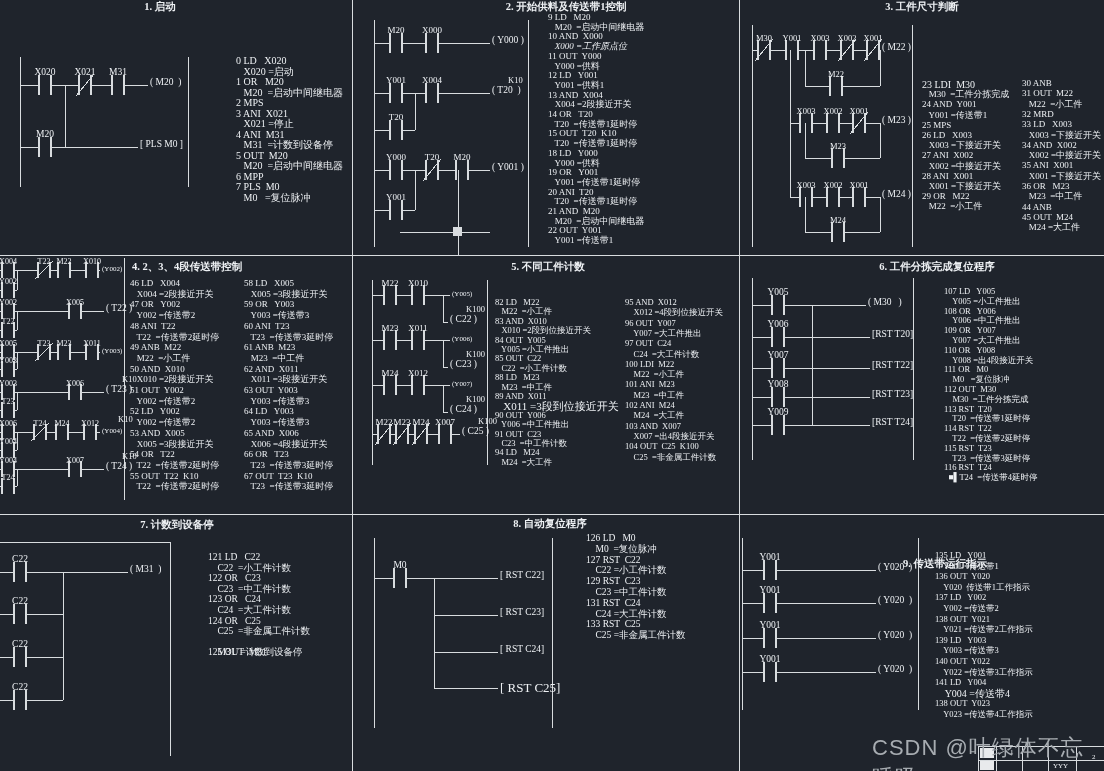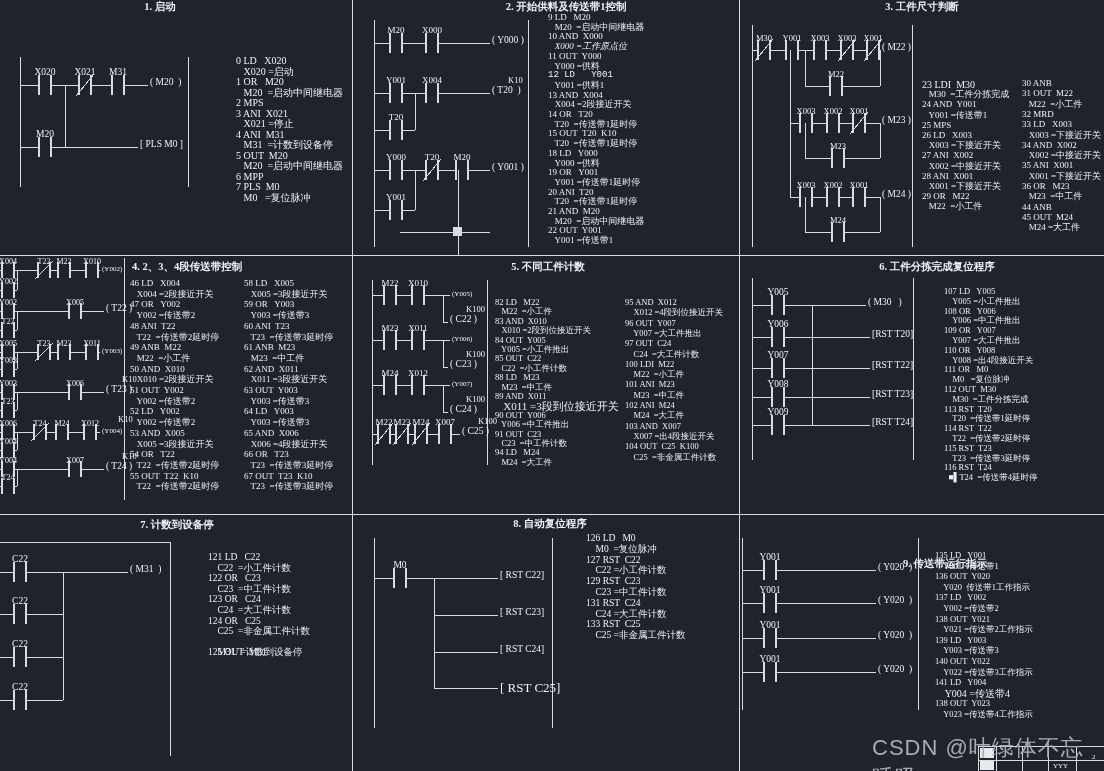--- a/index.html
+++ b/index.html
@@ -405,21 +405,21 @@
     <div class="out" style="left: 150px; top: 78px; font-size: 9.5px;">( M20  )</div>
     <div class="lbl" style="left: 45px; top: 130px; font-size: 9.5px;">M20</div>
     <div class="out" style="left: 140px; top: 140px; font-size: 9.5px;">[ PLS M0 ]</div>
     <div class="t" style="left: 566px; top: 2px; font-size: 10.5px;">2. 开始供料及传送带1控制</div>
     <div class="il" style="left: 548px; top: 13px; font-size: 9px;">9 LD   M20</div>
     <div class="il" style="left: 548px; top: 22.7px; font-size: 9px;">   M20  =启动中间继电器</div>
     <div class="il" style="left: 548px; top: 32.4px; font-size: 9px;">10 AND  X000</div>
     <div class="il" style="left: 548px; top: 42.1px; font-size: 9px; font-style: italic;">   X000 =工作原点位</div>
     <div class="il" style="left: 548px; top: 51.8px; font-size: 9px;">11 OUT  Y000</div>
     <div class="il" style="left: 548px; top: 61.5px; font-size: 9px;">   Y000 =供料</div>
-    <div class="il" style="left: 548px; top: 71.2px; font-size: 9px; font-family: Liberation Mono, monospace;">12 LD   Y001</div>
+    <div class="il" style="left: 548px; top: 71.2px; font-size: 9px;">12 LD   Y001</div>
     <div class="il" style="left: 548px; top: 80.9px; font-size: 9px;">   Y001 =供料1</div>
     <div class="il" style="left: 548px; top: 90.6px; font-size: 9px;">13 AND  X004</div>
     <div class="il" style="left: 548px; top: 100.3px; font-size: 9px;">   X004 =2段接近开关</div>
     <div class="il" style="left: 548px; top: 110px; font-size: 9px;">14 OR   T20</div>
     <div class="il" style="left: 548px; top: 119.7px; font-size: 9px;">   T20  =传送带1延时停</div>
     <div class="il" style="left: 548px; top: 129.4px; font-size: 9px;">15 OUT  T20  K10</div>
     <div class="il" style="left: 548px; top: 139.1px; font-size: 9px;">   T20  =传送带1延时停</div>
     <div class="il" style="left: 548px; top: 148.8px; font-size: 9px;">18 LD   Y000</div>
     <div class="il" style="left: 548px; top: 158.5px; font-size: 9px;">   Y000 =供料</div>
     <div class="il" style="left: 548px; top: 168.2px; font-size: 9px;">19 OR   Y001</div>

